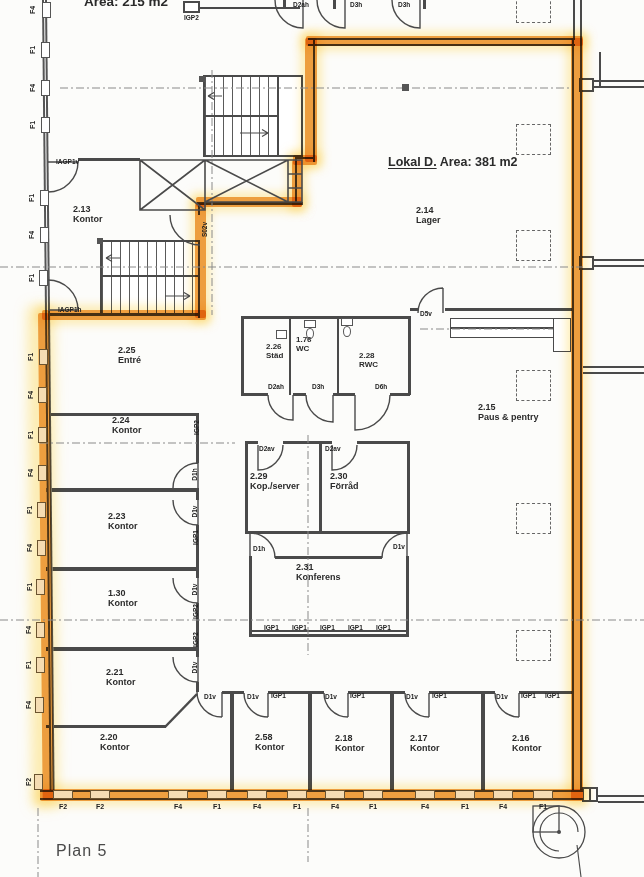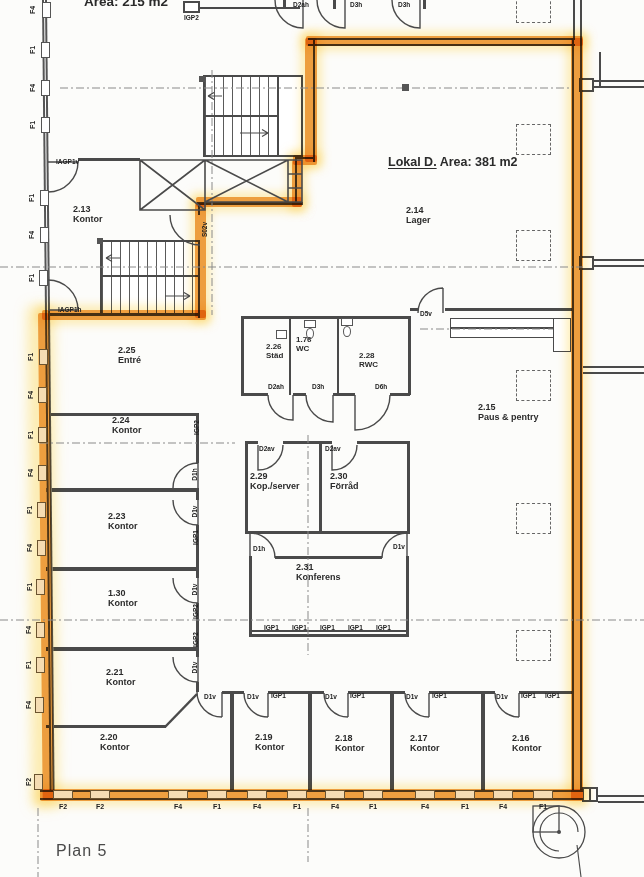--- a/index.html
+++ b/index.html
@@ -249,21 +249,21 @@
 
   <div class="area-big" style="left:388px;top:155px">
     <span class="u">Lokal  D.</span>
     <span>Area: 381 m2</span>
   </div>
 
   <div class="rl" style="left:73px;top:205px">
       <span>2.13</span>
       <span>Kontor</span>
     </div>
-  <div class="rl" style="left:406px;top:206px">
+  <div class="rl" style="left:416px;top:206px">
       <span>2.14</span>
       <span>Lager</span>
     </div>
   <div class="rl" style="left:118px;top:346px">
       <span>2.25</span>
       <span>Entré</span>
     </div>
   <div class="rl" style="left:266px;top:343px;font-size:8px;line-height:8.5px">
       <span>2.26</span>
       <span>Städ</span>
@@ -294,21 +294,21 @@
     </div>
   <div class="rl" style="left:106px;top:668px">
       <span>2.21</span>
       <span>Kontor</span>
     </div>
   <div class="rl" style="left:100px;top:733px">
       <span>2.20</span>
       <span>Kontor</span>
     </div>
   <div class="rl" style="left:255px;top:733px">
-      <span>2.19</span>
+      <span>2.58</span>
       <span>Kontor</span>
     </div>
   <div class="rl" style="left:335px;top:734px">
       <span>2.18</span>
       <span>Kontor</span>
     </div>
   <div class="rl" style="left:410px;top:734px">
       <span>2.17</span>
       <span>Kontor</span>
     </div>

